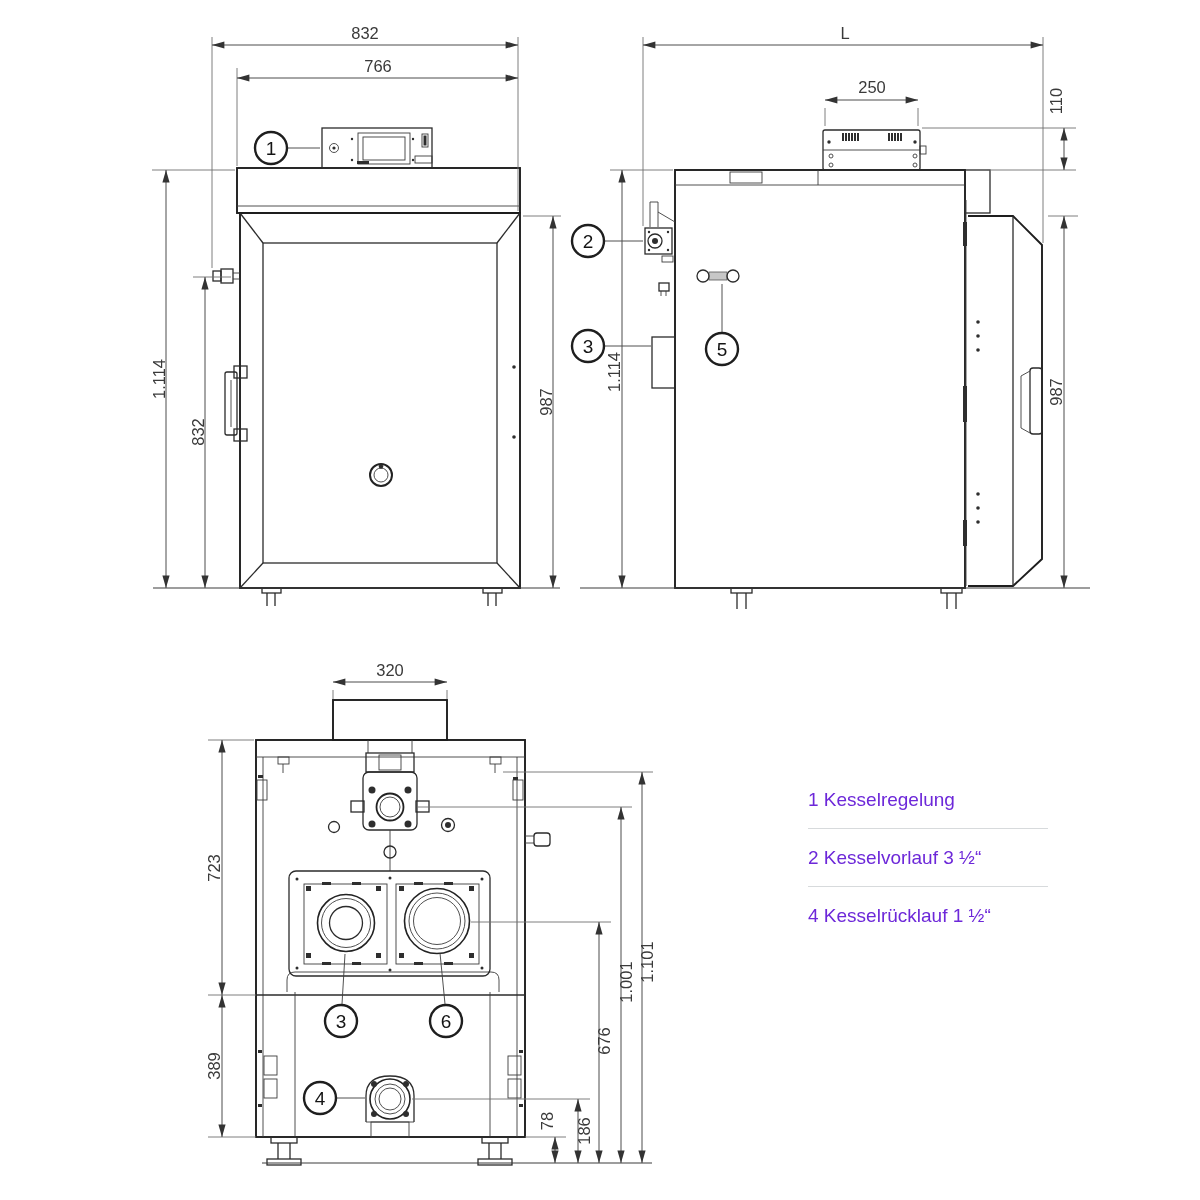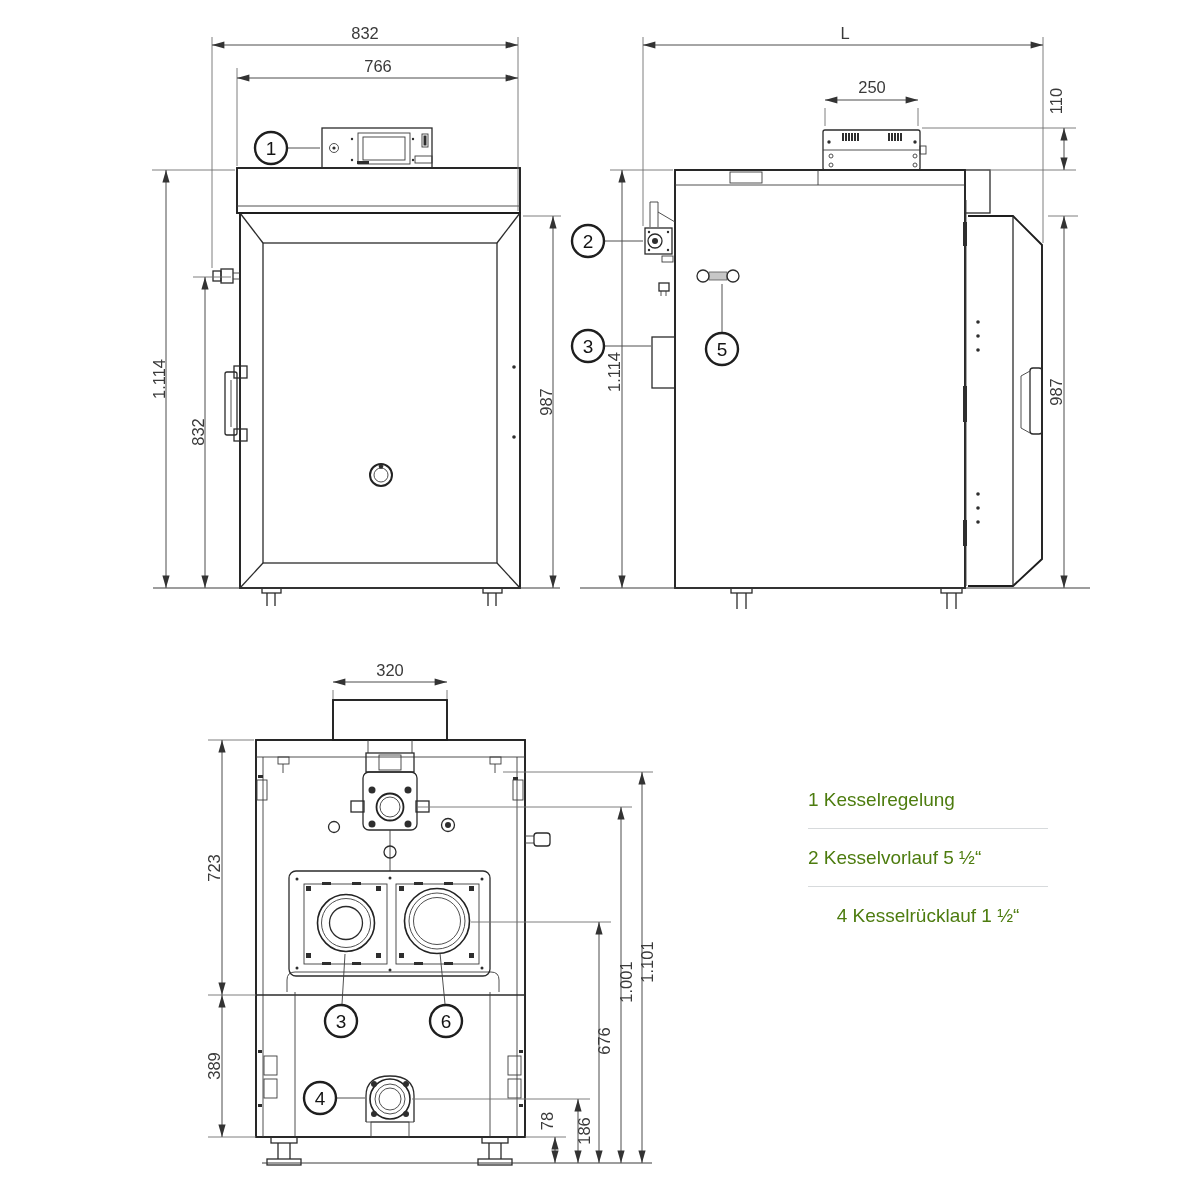--- a/index.html
+++ b/index.html
@@ -9,23 +9,23 @@
   .m {stroke:#2b2b2b;stroke-width:1.3;fill:none;}
   .t {stroke:#3c3c3c;stroke-width:0.9;fill:none;}
   .dim{stroke:#4c4c4c;stroke-width:1;fill:none;}
   .ext{stroke:#6f6f6f;stroke-width:0.9;fill:none;}
   .gnd{stroke:#3c3c3c;stroke-width:1.1;fill:none;}
   .dk{fill:#2e2e2e;stroke:none;}
   .gray{fill:#c7c7c7;stroke:#555;stroke-width:0.8;}
   .co{fill:#ffffff;stroke:#1e1e1e;stroke-width:2.4;}
   .dimtxt{font:16.5px "Liberation Sans",sans-serif;fill:#3a3a3a;text-anchor:middle;}
   .ctxt{font:19px "Liberation Sans",sans-serif;fill:#141414;text-anchor:middle;}
-  .legend{position:absolute;left:808px;top:771px;width:240px;color:#4d7c0f;font-size:19px;line-height:22px;}
+  .legend{position:absolute;left:808px;top:771px;width:240px;color:#6d28d9;font-size:19px;line-height:22px;}
   .legend-item{padding:18px 0 17px 0;border-bottom:1px solid #d7dadc;}
-  .legend-item:last-child{border-bottom:none;text-align:center;}
+  .legend-item:last-child{border-bottom:none;}
 </style>
 </head>
 <body>
 
 <svg width="1200" height="1200" viewBox="0 0 1200 1200">
   <defs>
     <marker id="ar" markerUnits="userSpaceOnUse" markerWidth="14" markerHeight="10" refX="13.2" refY="5" orient="auto-start-reverse">
       <path d="M0.8,1.4 L13.2,5 L0.8,8.6 Z" fill="#333"></path>
     </marker>
   </defs>
@@ -417,18 +417,18 @@
       <text transform="translate(585 1131) rotate(-90)" dy="5" class="dimtxt">186</text>
     </g>
   </g>
 </svg>
 
 <div class="legend">
   <div class="legend-item">
     <span>1</span> <span>Kesselregelung</span>
   </div>
   <div class="legend-item">
-    <span>2</span> <span>Kesselvorlauf 5 ½“</span>
+    <span>2</span> <span>Kesselvorlauf 3 ½“</span>
   </div>
   <div class="legend-item">
     <span>4</span> <span>Kesselrücklauf 1 ½“</span>
   </div>
 </div>
 
 </body></html>

